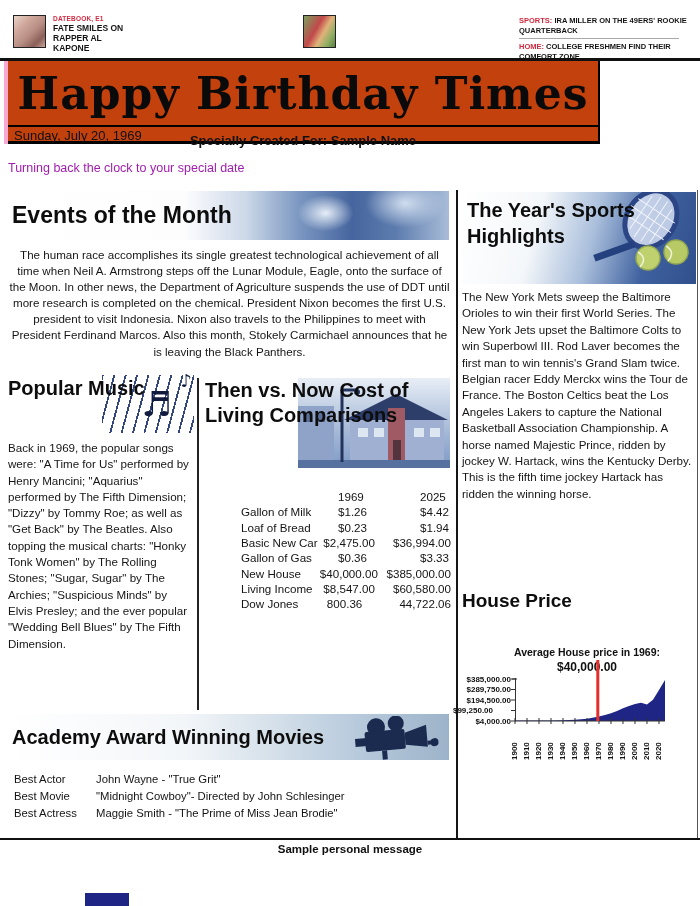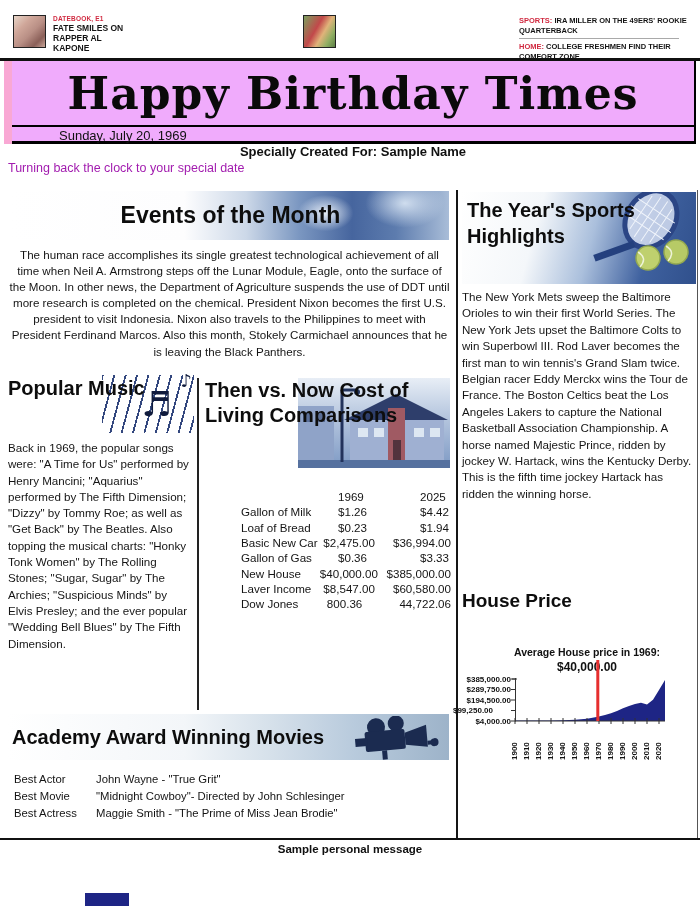--- a/index.html
+++ b/index.html
@@ -17,46 +17,45 @@
   .photo-food { background:linear-gradient(120deg,#7ba05f 0%,#c2484a 40%,#e0b37a 60%,#8fae62 80%,#5d7f46 100%); }
   .teaser-text { width:76px; }
   .teaser-section { font-size:6.5px; font-weight:bold; color:#d02a40; letter-spacing:.2px; margin-bottom:1px; }
   .teaser-headline { font-size:8.5px; font-weight:bold; line-height:10px; color:#141414; }
   .right-teasers { position:absolute; left:519px; top:16px; width:172px; }
   .right-teaser-item { font-size:7.5px; font-weight:bold; line-height:9.5px; color:#141414; }
   .right-teaser-item .lbl { color:#d02a40; }
   .right-teaser-divider { border-top:1px solid #a9a9a9; margin:3px 0 3px 0; width:160px; }
 
   
-  .masthead-box { position:absolute; left:4px; top:61px; width:692px; border-left:8px solid #f9a8d4; border-right:2px solid #000; background:#f0abfc; }
+  .masthead-box { position:absolute; left:4px; top:61px; width:596px; border-left:4px solid #f9a8d4; border-right:2px solid #000; background:#c2410c; }
   .masthead-title {
     height:64px; display:flex; align-items:center; justify-content:center;
     font-family:"DejaVu Serif", serif; font-weight:bold; font-size:44px; letter-spacing:1px; color:#0a0a0a;
   }
   .date-bar { position:relative; height:19px; border-top:2px solid #000; border-bottom:3px solid #000; font-size:13px; }
-  .date-text { position:absolute; left:6px; top:1px; font-weight:500;margin-left:41px; }
-  .created-for { position:absolute; left:0; right:0; top:17px; text-align:center; font-weight:bold; }
+  .date-text { position:absolute; left:6px; top:1px; font-weight:500; }
+  .created-for { position:absolute; left:0; right:0; top:6px; text-align:center; font-weight:bold; }
 
   .tagline { position:absolute; left:8px; top:161px; font-size:12.5px; color:#a21caf; }
 
   
   .divider-main { position:absolute; left:456px; top:190px; width:2px; height:648px; background:#151515; }
   .divider-sub  { position:absolute; left:197px; top:378px; width:1.5px; height:332px; background:#222; }
   .page-right-border { position:absolute; left:697px; top:190px; width:1px; height:648px; background:#555; }
   .footer-rule { position:absolute; left:0; top:838px; width:700px; height:2px; background:#111; }
 
   
   .bar-title { font-weight:bold; color:#0d0d0d; position:relative; z-index:2; }
 
   .events-header { position:absolute; left:8px; top:191px; width:441px; height:49px; display:flex; align-items:center; padding-left:4px;
     background:
       radial-gradient(ellipse 40px 26px at 72% 45%, rgba(245,250,255,.9) 0%, rgba(245,250,255,0) 70%),
       radial-gradient(ellipse 55px 34px at 90% 25%, rgba(225,236,248,.85) 0%, rgba(225,236,248,0) 72%),
       linear-gradient(90deg,#ffffff 0%,#fdfdfe 40%,#ccd8e8 54%,#7b97c1 66%,#46659e 78%,#5d7cae 88%,#a9bdd8 100%);
-    justify-content: center;
   }
   .events-header .bar-title { font-size:23px; }
   .events-body { position:absolute; left:8px; top:247px; width:443px; font-size:11.6px; line-height:16.1px; color:#151515;text-align:center; }
 
   .sports-header { position:absolute; left:462px; top:192px; width:234px; height:92px; overflow:hidden;
     background:linear-gradient(105deg,#ffffff 0%,#f4f7fa 32%,#aabfdc 55%,#3f619f 78%,#30508c 100%);
   }
   .sports-header .bar-title { position:absolute; left:5px; top:5px; font-size:20px; line-height:26px; }
   .sports-art { position:absolute; right:-6px; top:-2px; }
   .sports-body { position:absolute; left:462px; top:289px; width:236px; font-size:11.6px; line-height:16.4px; color:#151515; }
@@ -218,21 +217,21 @@
         <div class="cost-cell c0">Gallon of Gas</div>
         <div class="cost-cell c1">$0.36</div>
         <div class="cost-cell c2">$3.33</div>
       </div>
       <div class="cost-row">
         <div class="cost-cell c0">New House</div>
         <div class="cost-cell c1">$40,000.00</div>
         <div class="cost-cell c2">$385,000.00</div>
       </div>
       <div class="cost-row">
-        <div class="cost-cell c0">Laver Income</div>
+        <div class="cost-cell c0">Living Income</div>
         <div class="cost-cell c1">$8,547.00</div>
         <div class="cost-cell c2">$60,580.00</div>
       </div>
       <div class="cost-row">
         <div class="cost-cell c0">Dow Jones</div>
         <div class="cost-cell c1">800.36</div>
         <div class="cost-cell c2">44,722.06</div>
       </div>
     </div>
 </div>

